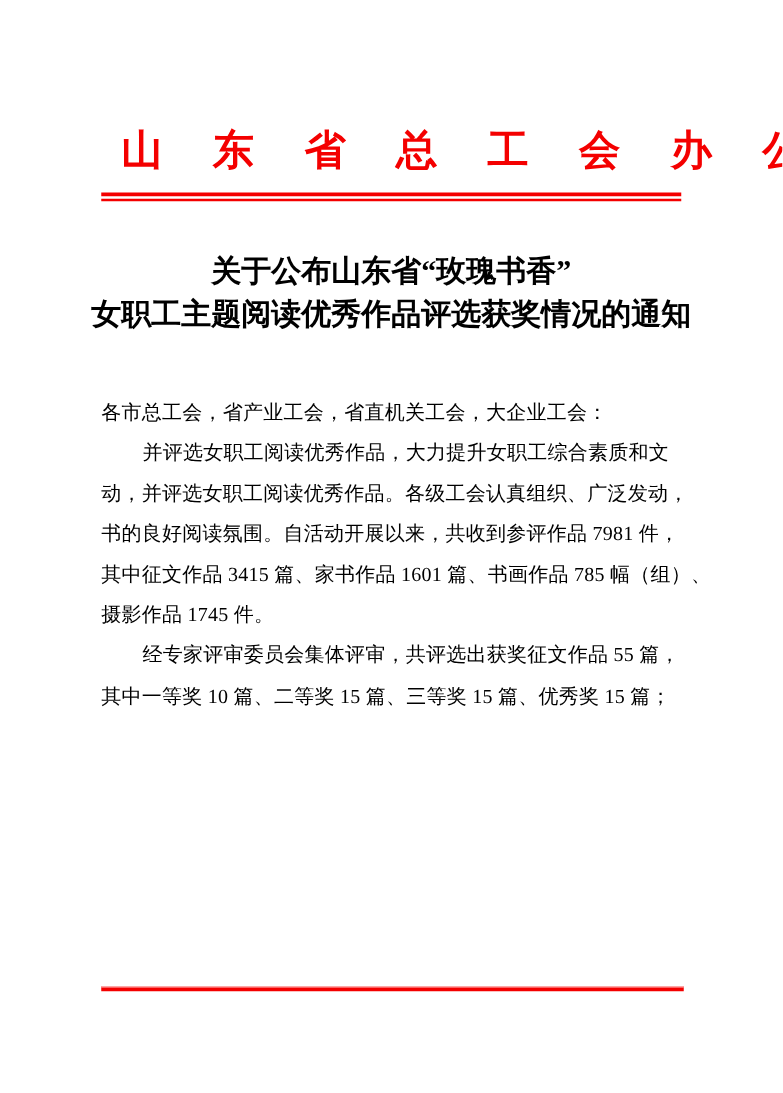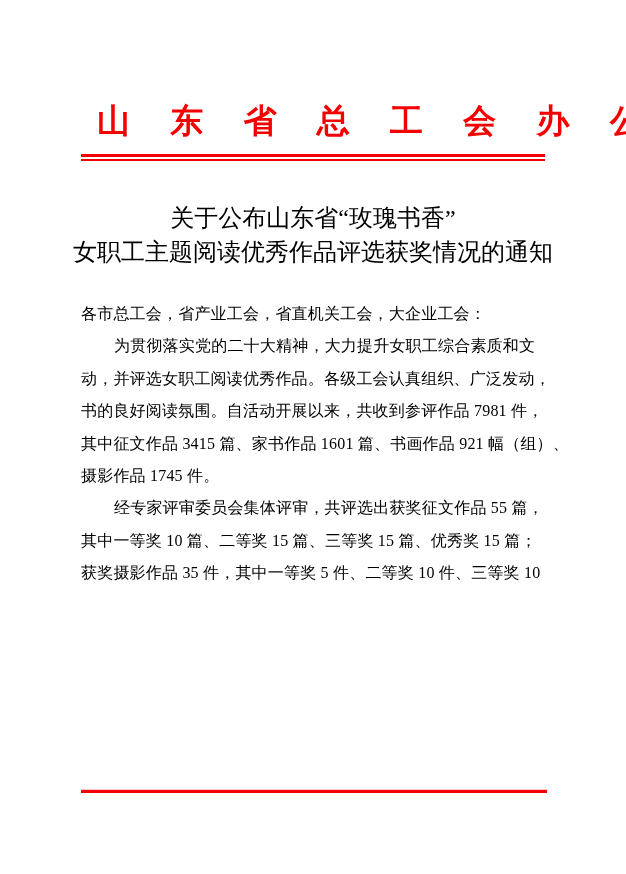--- a/index.html
+++ b/index.html
@@ -41,32 +41,32 @@
     border-top: 3px solid #f40000;
     border-bottom: 2px solid #f40000;
   }
   
   .doc-title {
     position: absolute;
     top: 201px;
     left: 23px;
     width: 580px;
     text-align: center;
-    font-weight: normal;
+    font-weight: bold;
     font-size: 24px;
     line-height: 34px;
     color: #000000;
   }
   .doc-title .t-line {
     white-space: nowrap;
   }
   
   .doc-body {
     position: absolute;
-    top: 298px;
+    top: 315px;
     left: 81px;
     width: 468px;
     font-size: 16px;
     line-height: 32.4px;
     color: #000000;
   }
   .b-line {
     white-space: nowrap;
     letter-spacing: 0.2px;
   }
@@ -93,25 +93,24 @@
 
   <div class="header-rule"></div>
 
   <div class="doc-title">
     <div class="t-line">关于公布山东省“玫瑰书香”</div>
     <div class="t-line">女职工主题阅读优秀作品评选获奖情况的通知</div>
   </div>
 
   <div class="doc-body">
     <div class="b-line">各市总工会，省产业工会，省直机关工会，大企业工会：</div>
-    <div class="b-line indent">为贯彻落实党的二十大精神，大力提升女职工综合素质和文</div>
+    <div class="b-line indent">并评选女职工阅读优秀作品，大力提升女职工综合素质和文</div>
     <div class="b-line">动，并评选女职工阅读优秀作品。各级工会认真组织、广泛发动，</div>
     <div class="b-line">书的良好阅读氛围。自活动开展以来，共收到参评作品 7981 件，</div>
-    <div class="b-line">其中征文作品 3415 篇、家书作品 1601 篇、书画作品 921 幅（组）、</div>
+    <div class="b-line">其中征文作品 3415 篇、家书作品 1601 篇、书画作品 785 幅（组）、</div>
     <div class="b-line">摄影作品 1745 件。</div>
     <div class="b-line indent">经专家评审委员会集体评审，共评选出获奖征文作品 55 篇，</div>
     <div class="b-line">其中一等奖 10 篇、二等奖 15 篇、三等奖 15 篇、优秀奖 15 篇；</div>
-    <div class="b-line">获奖摄影作品 35 件，其中一等奖 5 件、二等奖 10 件、三等奖 10</div>
   </div>
 
   <div class="footer-rule"></div>
 
 </div>
 
 </body></html>

